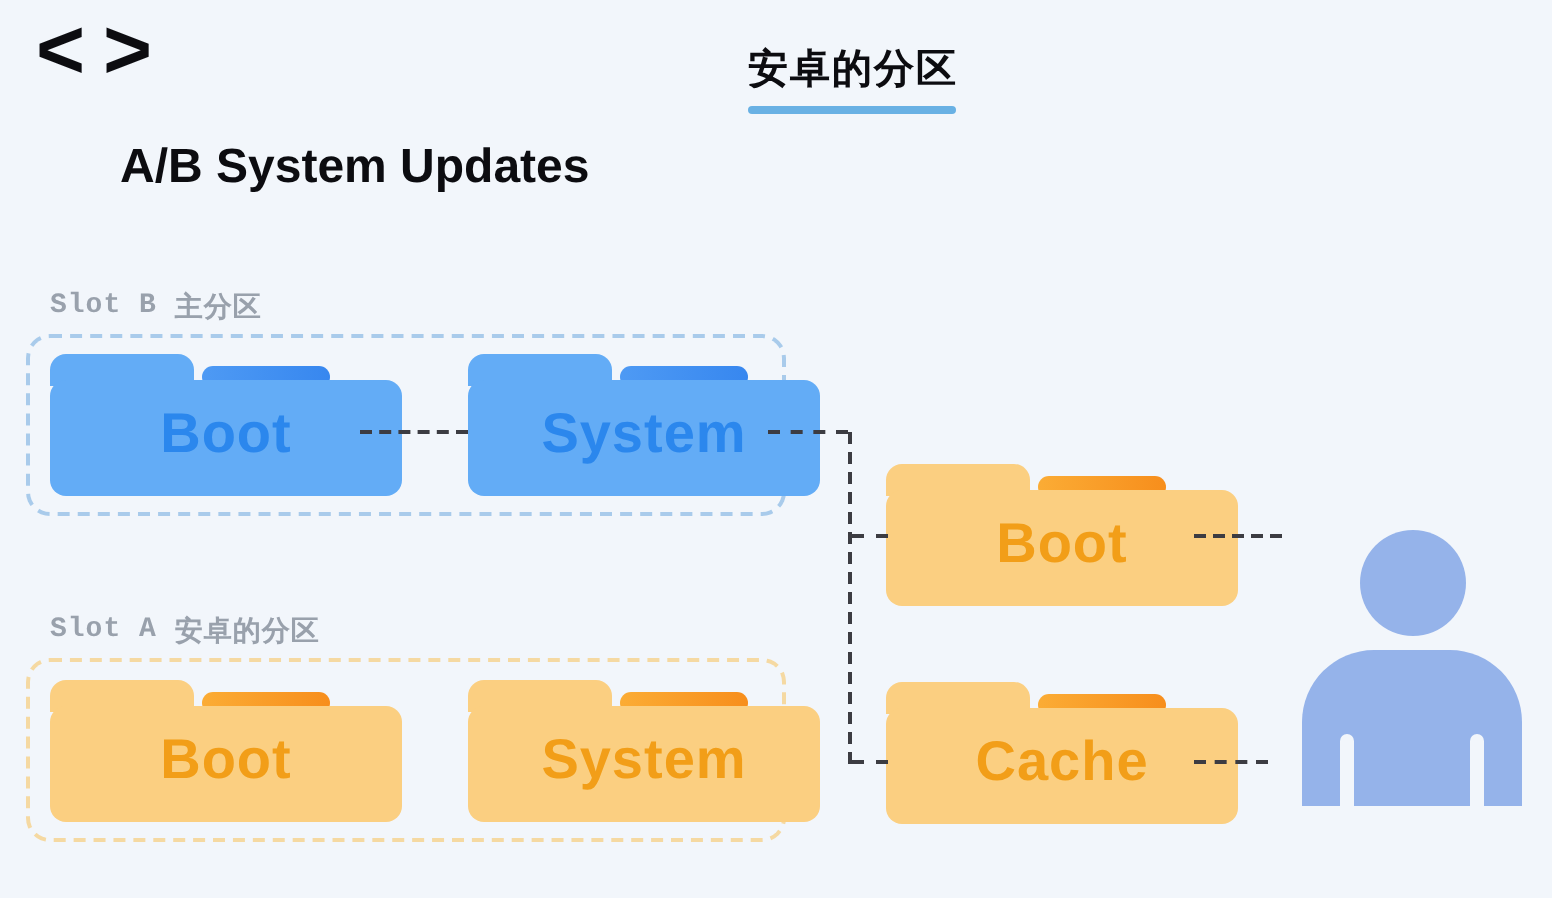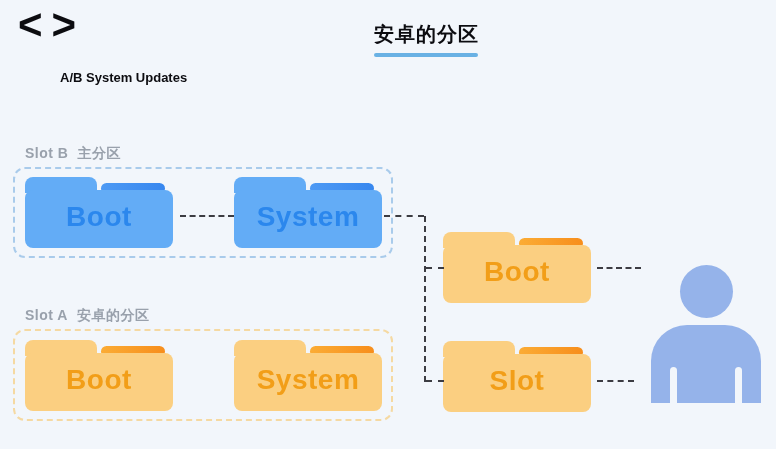--- a/index.html
+++ b/index.html
@@ -15,33 +15,33 @@
   .title-row {
     position:absolute; left:18px; top:6px;
     display:flex; align-items:center; gap:9px;
     color:#0C0C10;
   }
   .title-bracket { font-size:42px; font-weight:900; line-height:1; transform:translateY(-2px); }
   .title-main { font-size:52px; font-weight:900; line-height:1.25; letter-spacing:1px; }
   .badge-wrap { position:absolute; left:374px; top:21px; }
   .badge-text { font-size:20px; font-weight:800; color:#0C0C10; letter-spacing:1px; }
   .badge-underline { margin-top:5px; width:104px; height:4px; background:#69B1E4; border-radius:2px; }
-  .subtitle { position:absolute; left:60px; top:70px; font-size:13px; font-weight:800; color:#0C0C10; }
+  .subtitle { position:absolute; left:60px; top:70px; font-size:24px; font-weight:800; color:#0C0C10; }
 
   
   .slot-label {
     position:absolute; font-size:14px; font-weight:700; color:#99A1AC;
-    display:flex; gap:9px; letter-spacing:0.5px;
+    display:flex; gap:9px; letter-spacing:0.5px;font-family:Liberation Mono, monospace;
   }
   .slot-box { position:absolute; border-radius:12px; border:2px dashed #A9CBEB; }
   .slot-box.blue   { border-color:#A9CBEB; }
   .slot-box.yellow { border-color:#F5D9A2; }
 
   
-  .folder { position:absolute; width:148px; height:71px; }
+  .folder { position:absolute; width:176px; height:71px; }
   .theme-blue   { --fbody:#63ACF6; --fstripe:linear-gradient(90deg,#4E9AF4,#3787EF); --ftext:#2B87ED; }
   .theme-yellow { --fbody:#FBCF81; --fstripe:linear-gradient(90deg,#FBAC35,#F78E1C); --ftext:#F29E18; }
   .folder .tab {
     position:absolute; left:0; top:0; width:72px; height:16px;
     border-radius:8px 8px 0 0; background:var(--fbody);
   }
   .folder .stripe {
     position:absolute; left:76px; top:6px; width:64px; height:11px;
     border-radius:6px; background:var(--fstripe);
   }
@@ -142,21 +142,21 @@
     <div class="stripe"></div>
     <div class="fbody">
       <span class="flabel">Boot</span>
     </div>
   </div>
 
   <div class="folder theme-yellow" style="left:443px; top:341px;">
     <div class="tab"></div>
     <div class="stripe"></div>
     <div class="fbody">
-      <span class="flabel">Slot</span>
+      <span class="flabel">Cache</span>
     </div>
   </div>
 
   <div class="dash-h" style="left:180px; top:215px; width:54px;"></div>
   <div class="dash-h" style="left:384px; top:215px; width:40px;"></div>
   <div class="dash-v" style="left:424px; top:216px; height:166px;"></div>
   <div class="dash-h" style="left:426px; top:267px; width:18px;"></div>
   <div class="dash-h" style="left:426px; top:380px; width:18px;"></div>
   <div class="dash-h" style="left:597px; top:267px; width:44px;"></div>
   <div class="dash-h" style="left:597px; top:380px; width:37px;"></div>

